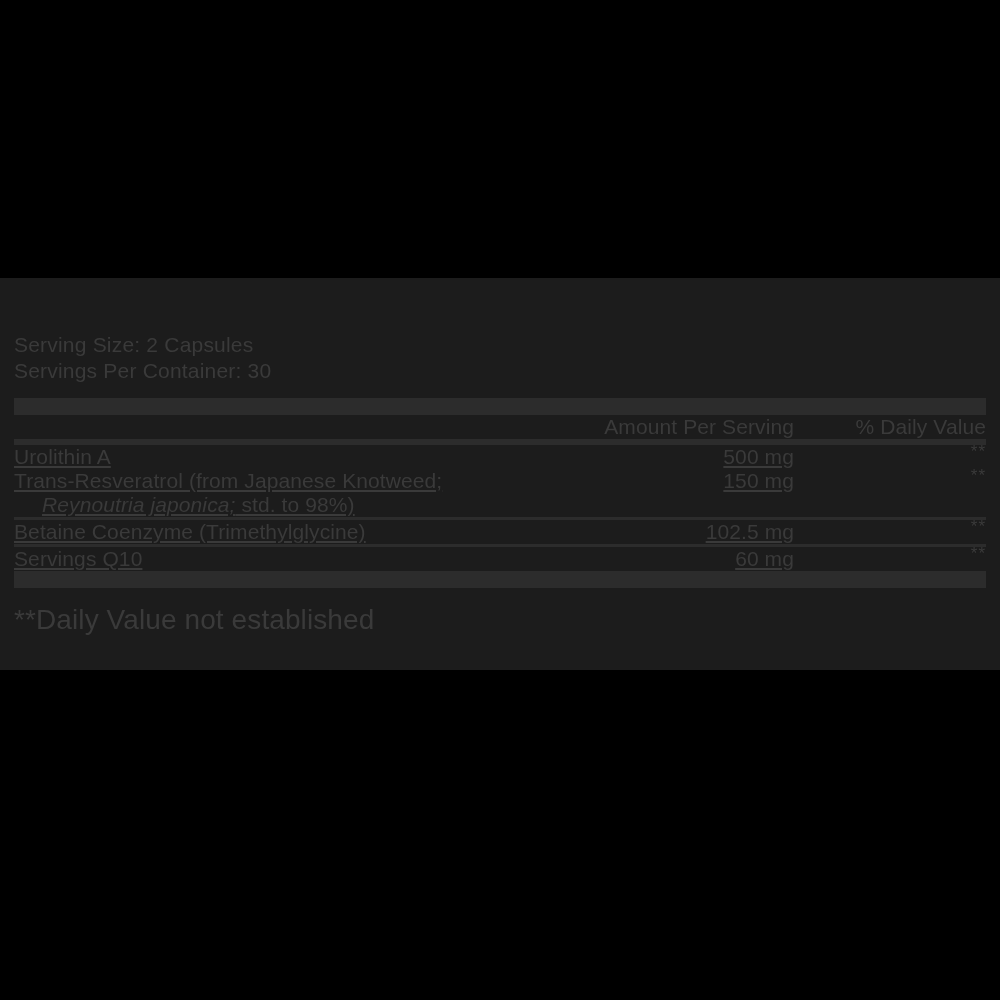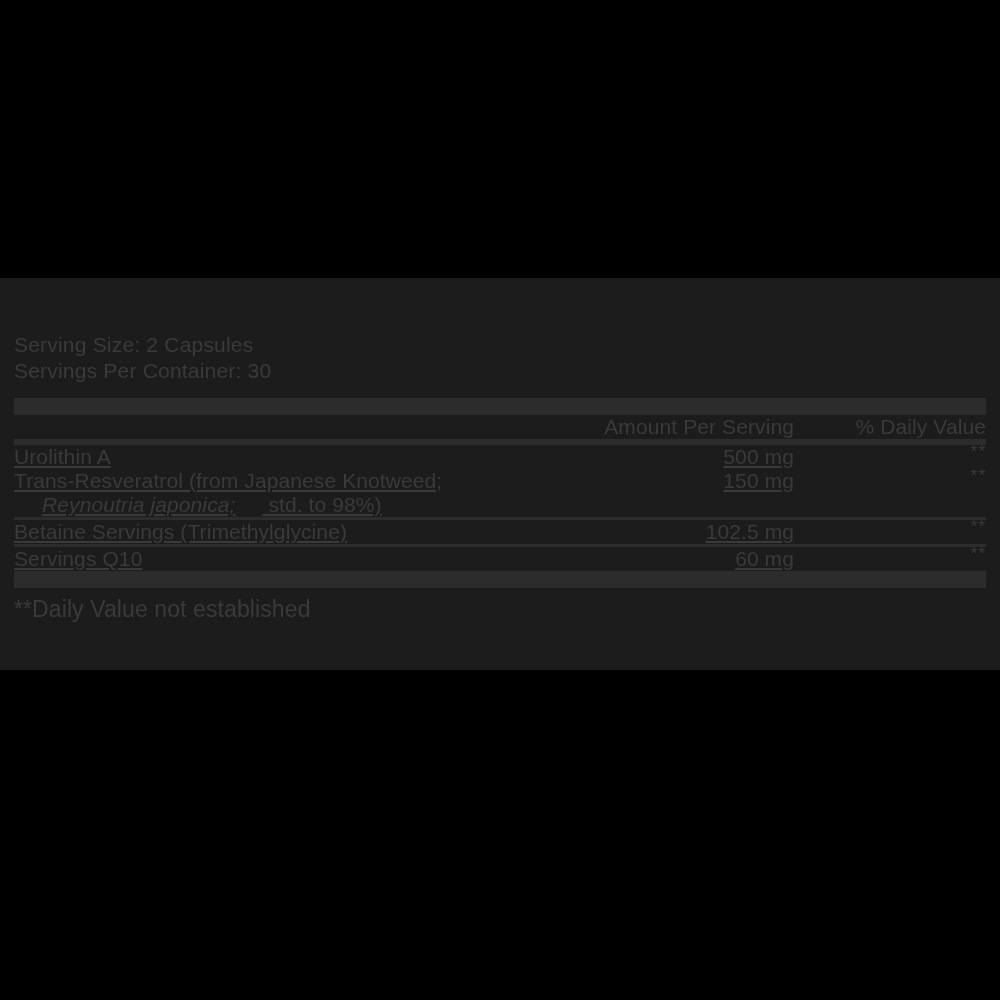--- a/index.html
+++ b/index.html
@@ -82,34 +82,34 @@
   .ing-row td {
     padding-top: 5px;
     padding-bottom: 3px;
     text-decoration: underline;
   }
   .ing-sub {
     display: block;
     padding-left: 28px;
     font-style: italic;
   }
-  .ing-sub .roman { font-style: normal; margin-left: 27px; }
+  .ing-sub .roman { font-style: normal; }
 
   .dv-mark {
     font-size: 17px;
     letter-spacing: 1px;
     line-height: 14px;
     display: inline-block;
     vertical-align: top;
   }
 
   .footnote {
     color: #3a3a3a;
-    font-size: 23px;
-    padding-top: 8px;
+    font-size: 28px;
+    padding-top: 16px;
     letter-spacing: 0.1px;
   }
 </style>
 </head>
 <body>
 
 <div class="panel">
   <div class="inner">
 
     <div class="serving-lines">
@@ -147,21 +147,21 @@
         <td class="col-dv"><span class="dv-mark">**</span></td>
       </tr>
     </tbody>
       </table>
 
     <div class="rule-thin"></div>
 
     <table class="facts">
       <tbody>
           <tr class="ing-row">
-        <td class="col-name">Betaine Servings (Trimethylglycine)</td>
+        <td class="col-name">Betaine Coenzyme (Trimethylglycine)</td>
         <td class="col-amount">102.5 mg</td>
         <td class="col-dv"><span class="dv-mark">**</span></td>
       </tr>
     </tbody>
       </table>
 
     <div class="rule-thin"></div>
 
     <table class="facts">
       <tbody>

